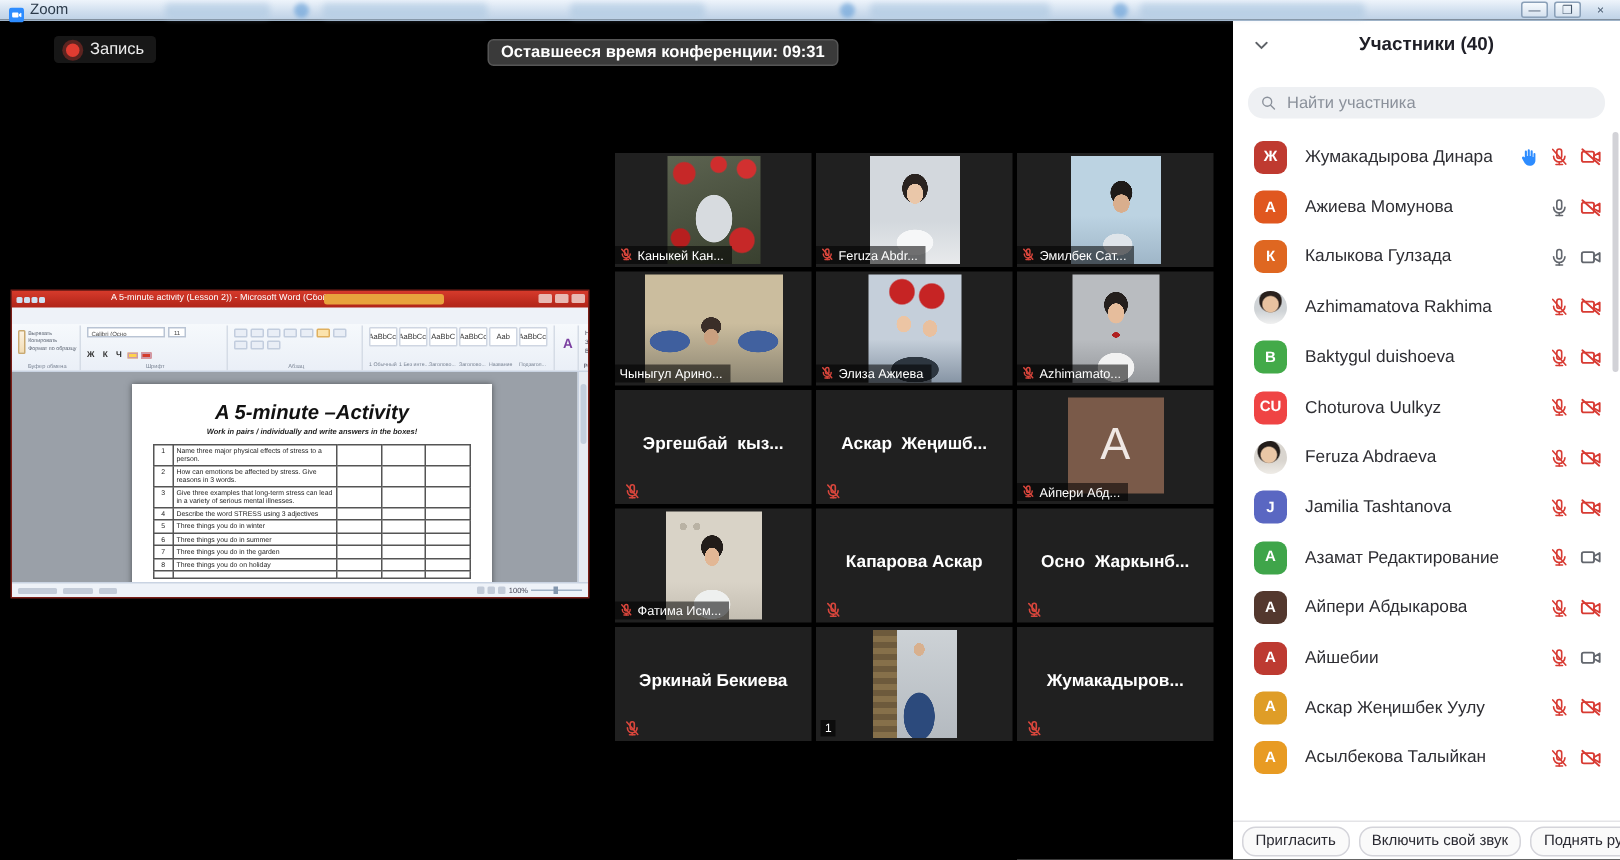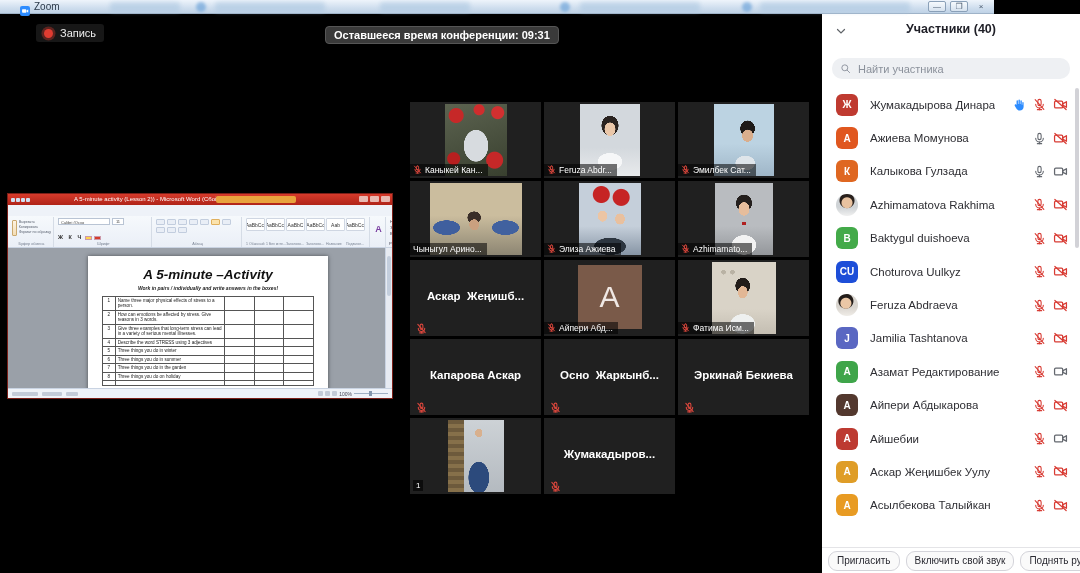--- a/index.html
+++ b/index.html
@@ -1,22 +1,22 @@
 <!DOCTYPE html>
 <html lang="ru"><head>
 <meta charset="utf-8">
 <style>
   html,body{margin:0;padding:0;background:#666;}
   *{box-sizing:border-box;font-family:"Liberation Sans",sans-serif;}
   .stage{position:relative;width:1080px;height:573px;overflow:hidden;background:#000;margin:0 auto;}
 
   
-  .titlebar{position:absolute;left:0;top:0;width:994px;height:14px;
+  .titlebar{position:absolute;left:0;top:0;width:1080px;height:14px;
     background:linear-gradient(#eef4fb,#cfdeee 60%,#bfd2e6);border-bottom:1px solid #9fb3c8;
-    display:flex;align-items:center;padding:0 20px;z-index:30;}
+    display:flex;align-items:center;padding:0 6px;z-index:30;}
   .titlebar .zicon{width:10px;height:10px;margin-right:4px;flex:none;}
   .titlebar .ttext{font-size:10px;color:#2b3a4a;line-height:10px;}
   .tb-blur{position:absolute;top:2px;height:10px;border-radius:3px;background:#aac6e0;opacity:.55;filter:blur(2px);}
   .tb-dot{position:absolute;top:2px;width:10px;height:10px;border-radius:50%;background:#5f9bd6;opacity:.6;filter:blur(1.5px);}
   .wctrls{position:absolute;right:4px;top:1px;display:flex;gap:4px;align-items:center;}
   .wbtn{width:18px;height:11px;border:1px solid #8aa0b8;border-radius:2px;background:linear-gradient(#f6fafd,#d6e2ef);
     display:flex;align-items:center;justify-content:center;font-size:8px;color:#44566b;line-height:1;}
   .wbtn.noborder{border-color:transparent;background:transparent;}
 
   
@@ -517,20 +517,36 @@
                 <path d="M4 3 20 21"></path>
               </g>
             </svg>
           </span>
           <span>Azhimamato...</span>
         </div>
 
       </div>
       <div class="tile">
 
+        <div class="cname">Эргешбай  кыз...</div>
+        <span class="tmic">
+          <svg viewBox="0 0 24 24" width="11" height="11">
+            <g fill="none" stroke="currentColor" stroke-width="2.4" stroke-linecap="round">
+              <rect x="9" y="2.5" width="6" height="11.5" rx="3"></rect>
+              <path d="M5 11.5a7 7 0 0 0 14 0"></path>
+              <path d="M12 18.5v3"></path>
+              <path d="M8 21.5h8"></path>
+              <path d="M4 3 20 21"></path>
+            </g>
+          </svg>
+        </span>
+
+      </div>
+      <div class="tile">
+
         <div class="cname">Аскар  Жеңишб...</div>
         <span class="tmic">
           <svg viewBox="0 0 24 24" width="11" height="11">
             <g fill="none" stroke="currentColor" stroke-width="2.4" stroke-linecap="round">
               <rect x="9" y="2.5" width="6" height="11.5" rx="3"></rect>
               <path d="M5 11.5a7 7 0 0 0 14 0"></path>
               <path d="M12 18.5v3"></path>
               <path d="M8 21.5h8"></path>
               <path d="M4 3 20 21"></path>
             </g>
@@ -819,21 +835,21 @@
                   <rect x="2.5" y="6.5" width="13" height="11" rx="2"></rect>
                   <path d="M15.5 11l6-3.5v9l-6-3.5z"></path>
                   <path d="M3 4 21 20" stroke-linecap="round"></path>
                 </g>
               </svg>
             </span>
 
           </div>
         </div>
         <div class="prow">
-          <div class="pav" style="background: #1d4ed8;">
+          <div class="pav" style="background: #ef4444;">
             <span>CU</span>
           </div>
 
           <div class="pname">Choturova Uulkyz</div>
           <div class="picons">
 
             <span class="ic mic red">
               <svg viewBox="0 0 24 24" width="13" height="13">
                 <g fill="none" stroke="currentColor" stroke-width="2" stroke-linecap="round">
                   <rect x="9" y="2.5" width="6" height="11.5" rx="3"></rect>

